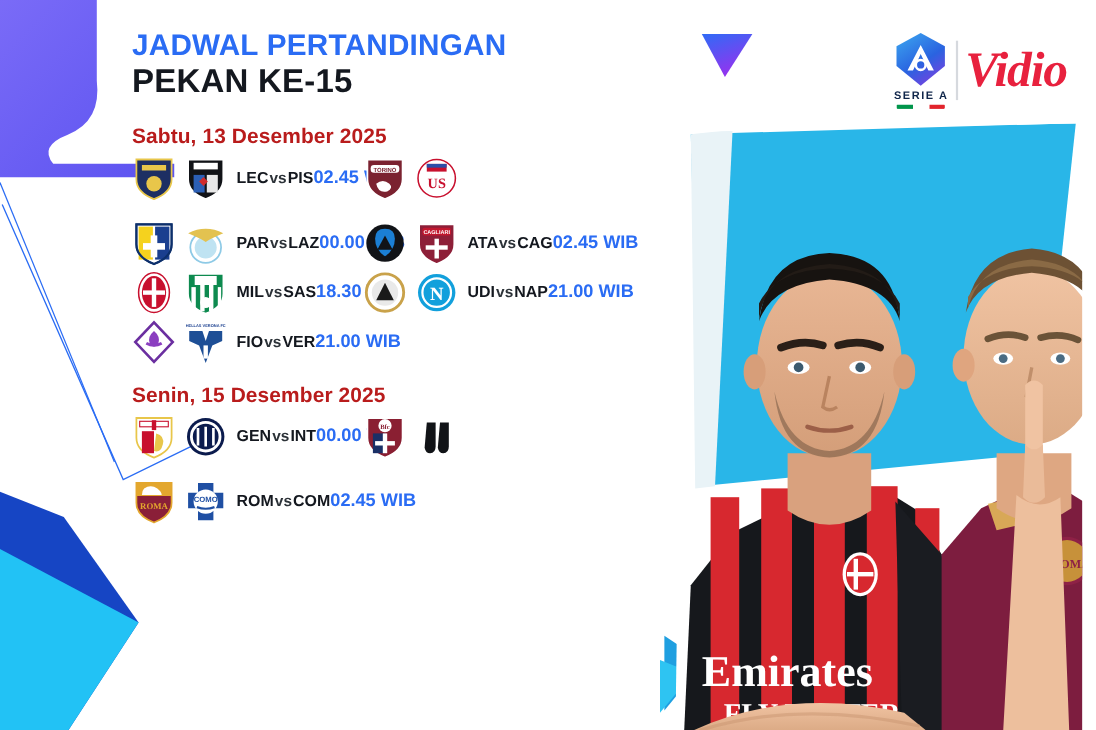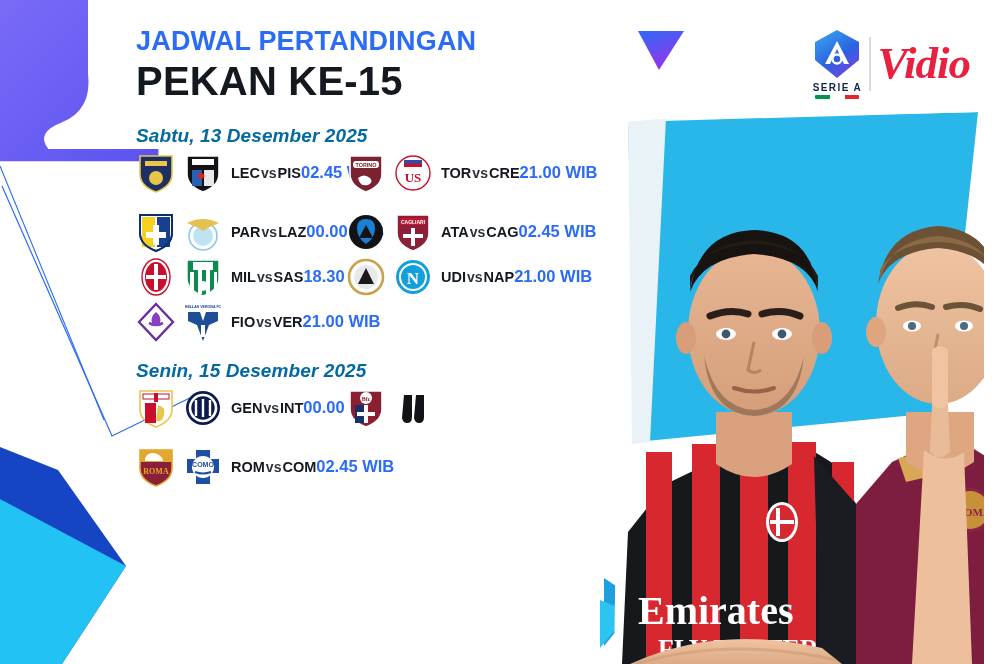--- a/index.html
+++ b/index.html
@@ -8,38 +8,38 @@
     background:#ffffff;
     font-family:"Liberation Sans", sans-serif;
     position:relative;
   }
 
   
   #deco { position:absolute; inset:0; pointer-events:none; }
 
   
   .content {
-    position:absolute; left:16px; top:0; width:612px; height:664px;
+    position:absolute; left:0; top:0; width:612px; height:664px;
     padding:26px 0 0 120px;
     z-index:5;
   }
   .title-blue {
     font-size:27px; font-weight:bold; letter-spacing:.2px;
     color:#2a6cf4; line-height:1.12;
   }
   .title-dark {
-    font-size:40px; font-weight:bold; letter-spacing:.2px;
+    font-size:30px; font-weight:bold; letter-spacing:.2px;
     color:#14181f; line-height:1.15; margin-top:2px;
   }
 
   .day-block { margin-top:17px; }
   .day-block.first { margin-top:21px; }
   .day-title {
-    font-size:19px; font-weight:bold; color:#0369a1;
-    letter-spacing:.1px; margin-bottom:5px;font-style:italic;
+    font-size:19px; font-weight:bold; color:#b91c1c;
+    letter-spacing:.1px; margin-bottom:5px;
   }
 
   .match-row { display:flex; align-items:flex-start; margin-bottom:3px; }
   .match {
     display:flex; align-items:center; gap:7px;
     width:210px;
   }
   .crests { display:flex; align-items:center; gap:7px; }
   .crest { width:40px; height:42px; display:block; }
   .m-text { line-height:1.04; padding-left:1px; }
@@ -267,21 +267,20 @@
                 <text x="20" y="15" font-size="5.4" font-weight="bold" fill="#7b2230" text-anchor="middle" font-family="Liberation Sans,sans-serif">TORINO</text>
                 <path d="M12,26 q6,-5 12,0 q4,4 -2,7 q-8,2 -10,-7 Z" fill="#ffffff"></path>
               </svg>
               <svg class="crest" viewBox="0 0 40 42">
                 <circle cx="20" cy="21" r="17" fill="#ffffff" stroke="#c8102e" stroke-width="1.4"></circle>
                 <rect x="11" y="8" width="18" height="7" fill="#c8102e"></rect>
                 <rect x="11" y="8" width="18" height="3.4" fill="#2b4ea8"></rect>
                 <text x="20" y="30" font-size="13" font-weight="bold" fill="#c8102e" text-anchor="middle" font-family="Liberation Serif,serif">US</text>
               </svg>
             </span>
-            <span class="m-text"><span class="teams"><span>TOR</span><span class="vs">vs</span><span>CRE</span></span><span class="time">21.00 WIB</span></span>
           </div>
         </div>
       </div>
       <div class="day-block">
         <div class="match-row">
           <div class="match">
             <span class="crests">
               <svg class="crest" viewBox="0 0 40 42">
                 <path d="M4,4 L36,4 L36,22 Q36,34 20,40 Q4,34 4,22 Z" fill="#ffffff" stroke="#0c2f6b" stroke-width="1.6"></path>
                 <rect x="6" y="6" width="13" height="30" fill="#f5d21e"></rect>

